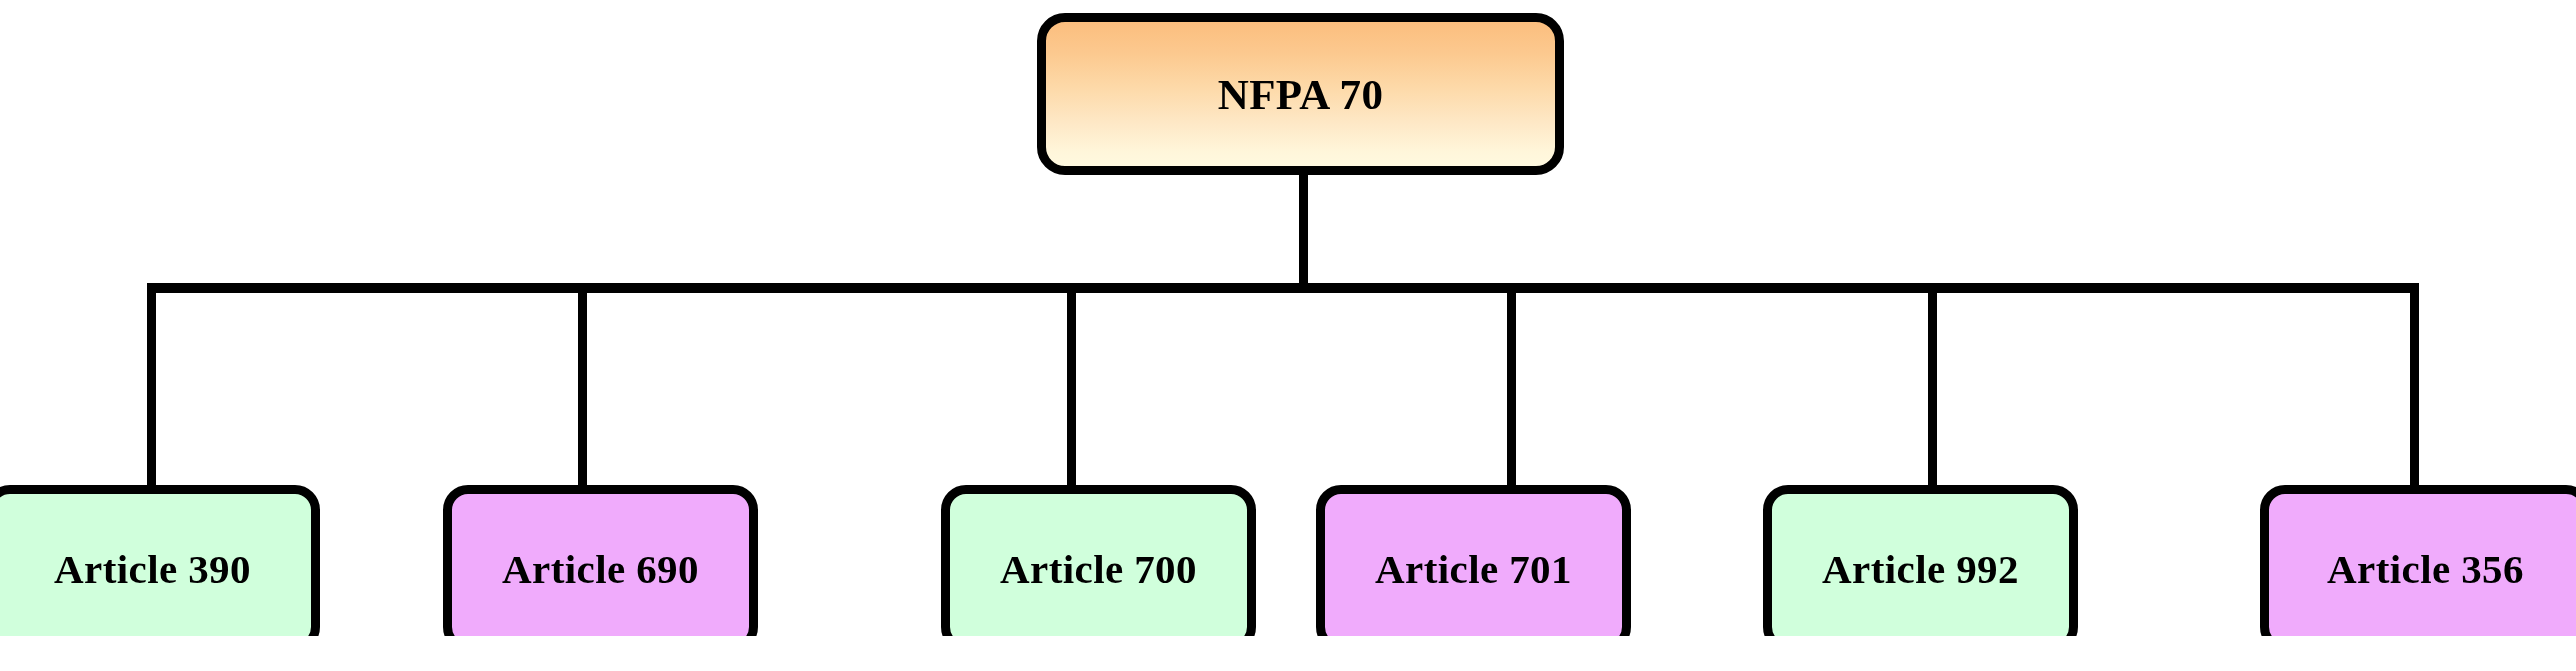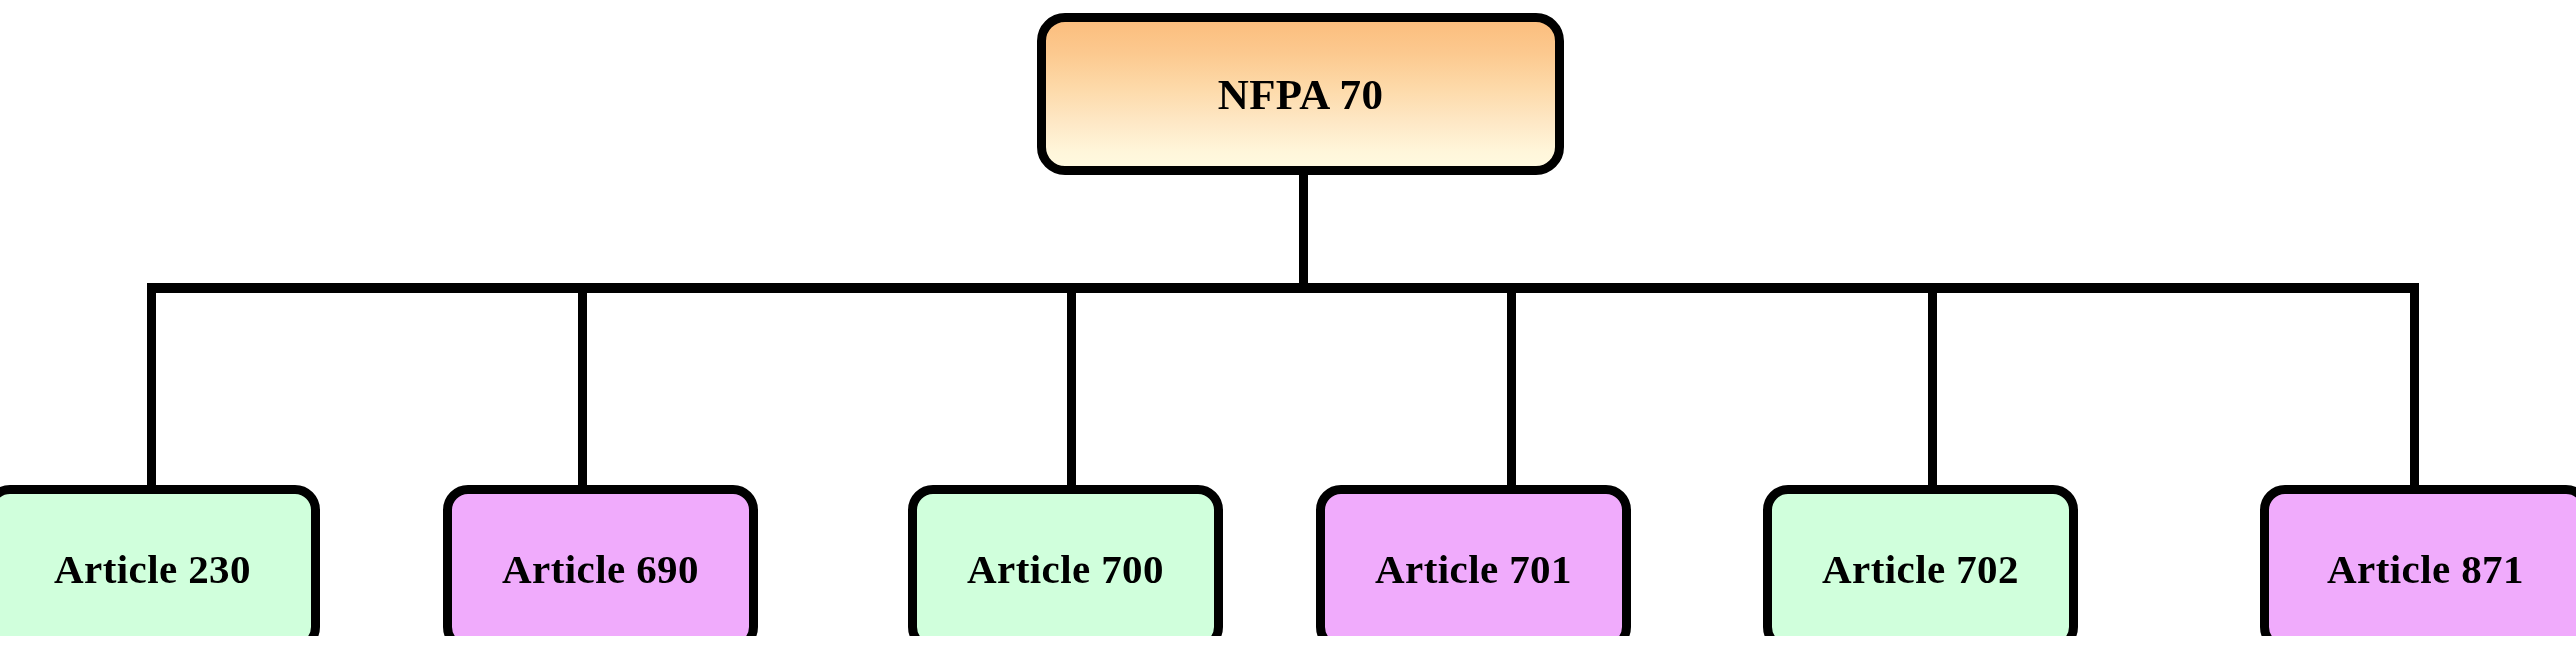--- a/index.html
+++ b/index.html
@@ -77,21 +77,21 @@
   .node-leaf {
     top: 485px;
     height: 167px;
     font-size: 41px;
   }
   .leaf-green { background: #d0ffdc; }
   .leaf-pink  { background: #f0abfc; }
 
   .leaf-0 { left: -15px;  width: 335px; }
   .leaf-1 { left: 443px;  width: 315px; }
-  .leaf-2 { left: 908px; width: 315px; }
+  .leaf-2 { left: 941px; width: 315px; }
   .leaf-3 { left: 1316px; width: 315px; }
   .leaf-4 { left: 1763px; width: 315px; }
   .leaf-5 { left: 2260px; width: 331px; }
 </style>
 </head>
 <body>
 
 <div id="diagram-canvas">
 
   <div class="edge edge-v-root"></div>
@@ -102,37 +102,37 @@
   <div class="edge edge-drop drop-2"></div>
   <div class="edge edge-drop drop-3"></div>
   <div class="edge edge-drop drop-4"></div>
   <div class="edge edge-drop drop-5"></div>
 
   <div class="node node-root">
     <span>NFPA 70</span>
   </div>
 
   <div class="node node-leaf leaf-green leaf-0">
-    <span>Article 230</span>
+    <span>Article 390</span>
   </div>
 
   <div class="node node-leaf leaf-pink leaf-1">
     <span>Article 690</span>
   </div>
 
   <div class="node node-leaf leaf-green leaf-2">
     <span>Article 700</span>
   </div>
 
   <div class="node node-leaf leaf-pink leaf-3">
     <span>Article 701</span>
   </div>
 
   <div class="node node-leaf leaf-green leaf-4">
-    <span>Article 702</span>
+    <span>Article 992</span>
   </div>
 
   <div class="node node-leaf leaf-pink leaf-5">
-    <span>Article 871</span>
+    <span>Article 356</span>
   </div>
 
 </div>
 
 
 </body></html>

